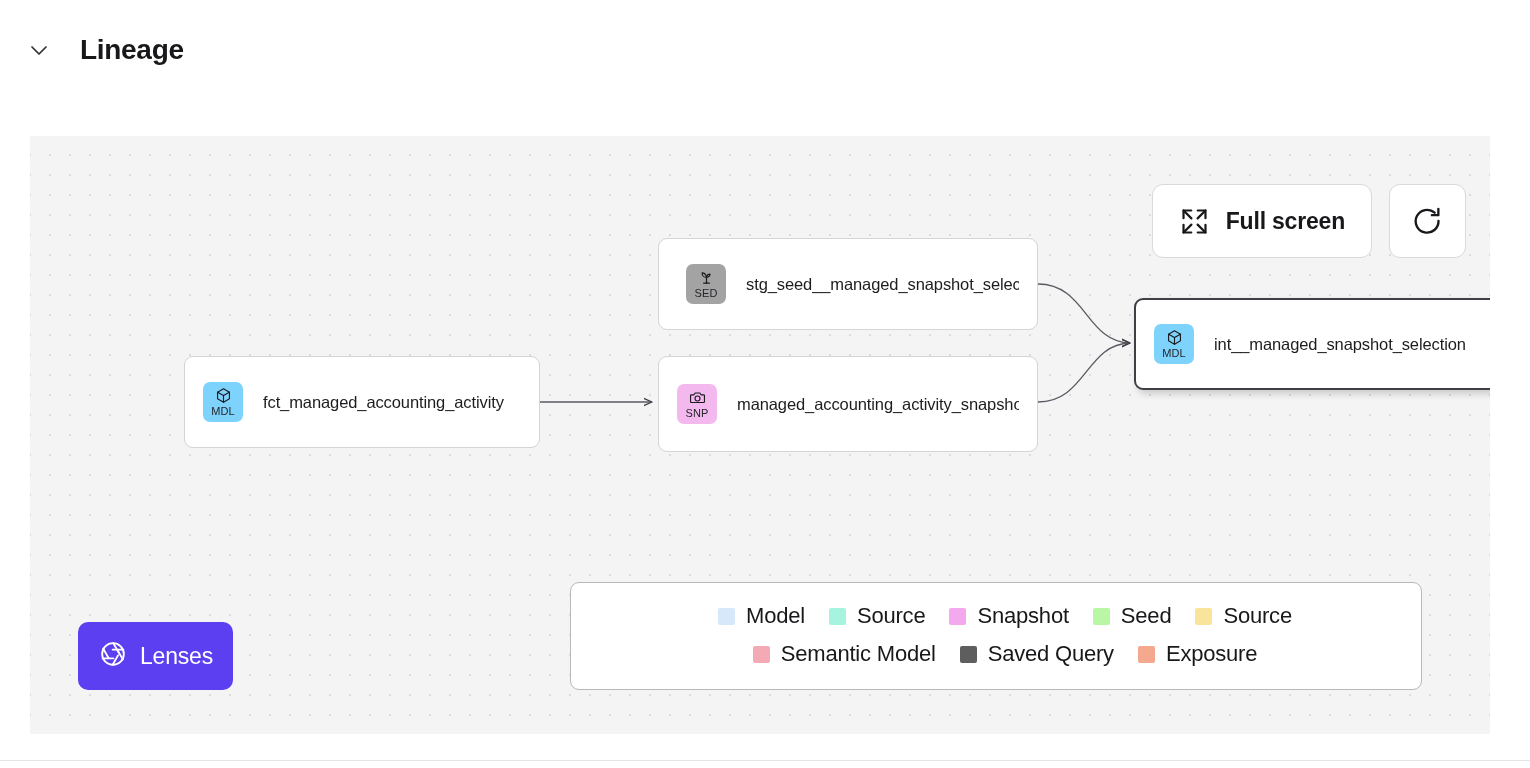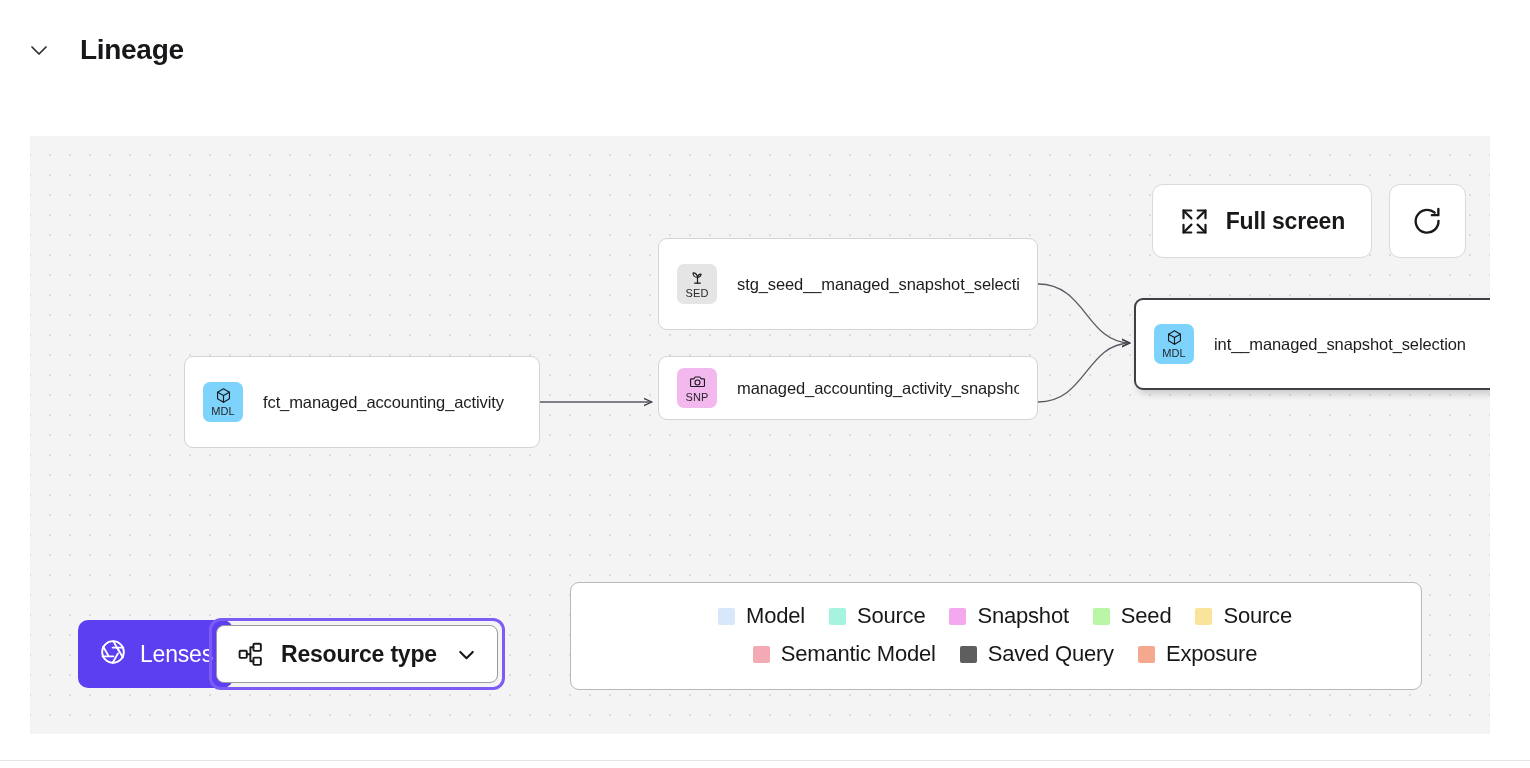--- a/index.html
+++ b/index.html
@@ -79,34 +79,34 @@
   .node-badge .code {
     font-size: 11px;
     font-weight: 500;
     letter-spacing: 0.1px;
     line-height: 12px;
     margin-top: 1px;
     color: #26262b;
   }
   .badge-model { background: #7dd3fc; }
   .badge-snapshot { background: #f3b9ef; }
-  .badge-seed { background: #e5e5e5; }
+  .badge-seed { background: #a3a3a3; margin-left: 9px; }
   .node-label {
     margin-left: 20px;
     font-size: 16.5px;
     color: #1d1d20;
     white-space: nowrap;
     overflow: hidden;
     letter-spacing: -0.1px;
   }
 
   
   #node-fct   { left: 154px;  top: 220px; width: 356px; height: 92px; }
   #node-stg   { left: 628px;  top: 102px; width: 380px; height: 92px; }
-  #node-snap  { left: 628px;  top: 220px; width: 380px; height: 64px; }
+  #node-snap  { left: 628px;  top: 220px; width: 380px; height: 96px; }
   #node-int   { left: 1104px; top: 162px; width: 400px; height: 92px; }
 
   
   .canvas-toolbar {
     position: absolute;
     right: 24px; top: 48px;
     display: flex; align-items: center; gap: 17px;
     z-index: 6;
   }
   .tool-btn {
@@ -377,36 +377,17 @@
           <line x1="12.3" y1="2.8" x2="16.9" y2="10.8"></line>
           <line x1="20.9" y1="8.2" x2="11.7" y2="8.2"></line>
           <line x1="20.4" y1="16.6" x2="15.8" y2="8.6"></line>
           <line x1="11.7" y1="21.2" x2="16.3" y2="13.2"></line>
           <line x1="3.1" y1="15.8" x2="12.3" y2="15.8"></line>
           <line x1="3.6" y1="7.4" x2="8.2" y2="15.4"></line>
         </svg>
       </span>
       <span class="lens-label">Lenses</span>
     </div>
-    <div class="resource-select-wrap">
-      <div class="resource-select">
-        <span>
-          <svg width="27" height="27" viewBox="0 0 24 24" fill="none" stroke="#18181b" stroke-width="1.7" stroke-linecap="round" stroke-linejoin="round">
-            <rect x="2.3" y="8.6" width="6.4" height="6.4" rx="1"></rect>
-            <rect x="14.6" y="2.4" width="6.6" height="6.4" rx="1"></rect>
-            <rect x="14.6" y="14.8" width="6.6" height="6.4" rx="1"></rect>
-            <path d="M8.7 11.8 H11.9 V5.6 H14.6"></path>
-            <path d="M11.9 11.8 V18 H14.6"></path>
-          </svg>
-        </span>
-        <span class="rs-label">Resource type</span>
-        <span>
-          <svg width="25" height="25" viewBox="0 0 24 24" fill="none" stroke="#18181b" stroke-width="2" stroke-linecap="round" stroke-linejoin="round">
-            <polyline points="6,9.5 12,15.5 18,9.5"></polyline>
-          </svg>
-        </span>
-      </div>
-    </div>
   </div>
 
 </div>
 
 <div class="bottom-divider"></div>
 
 </body></html>

